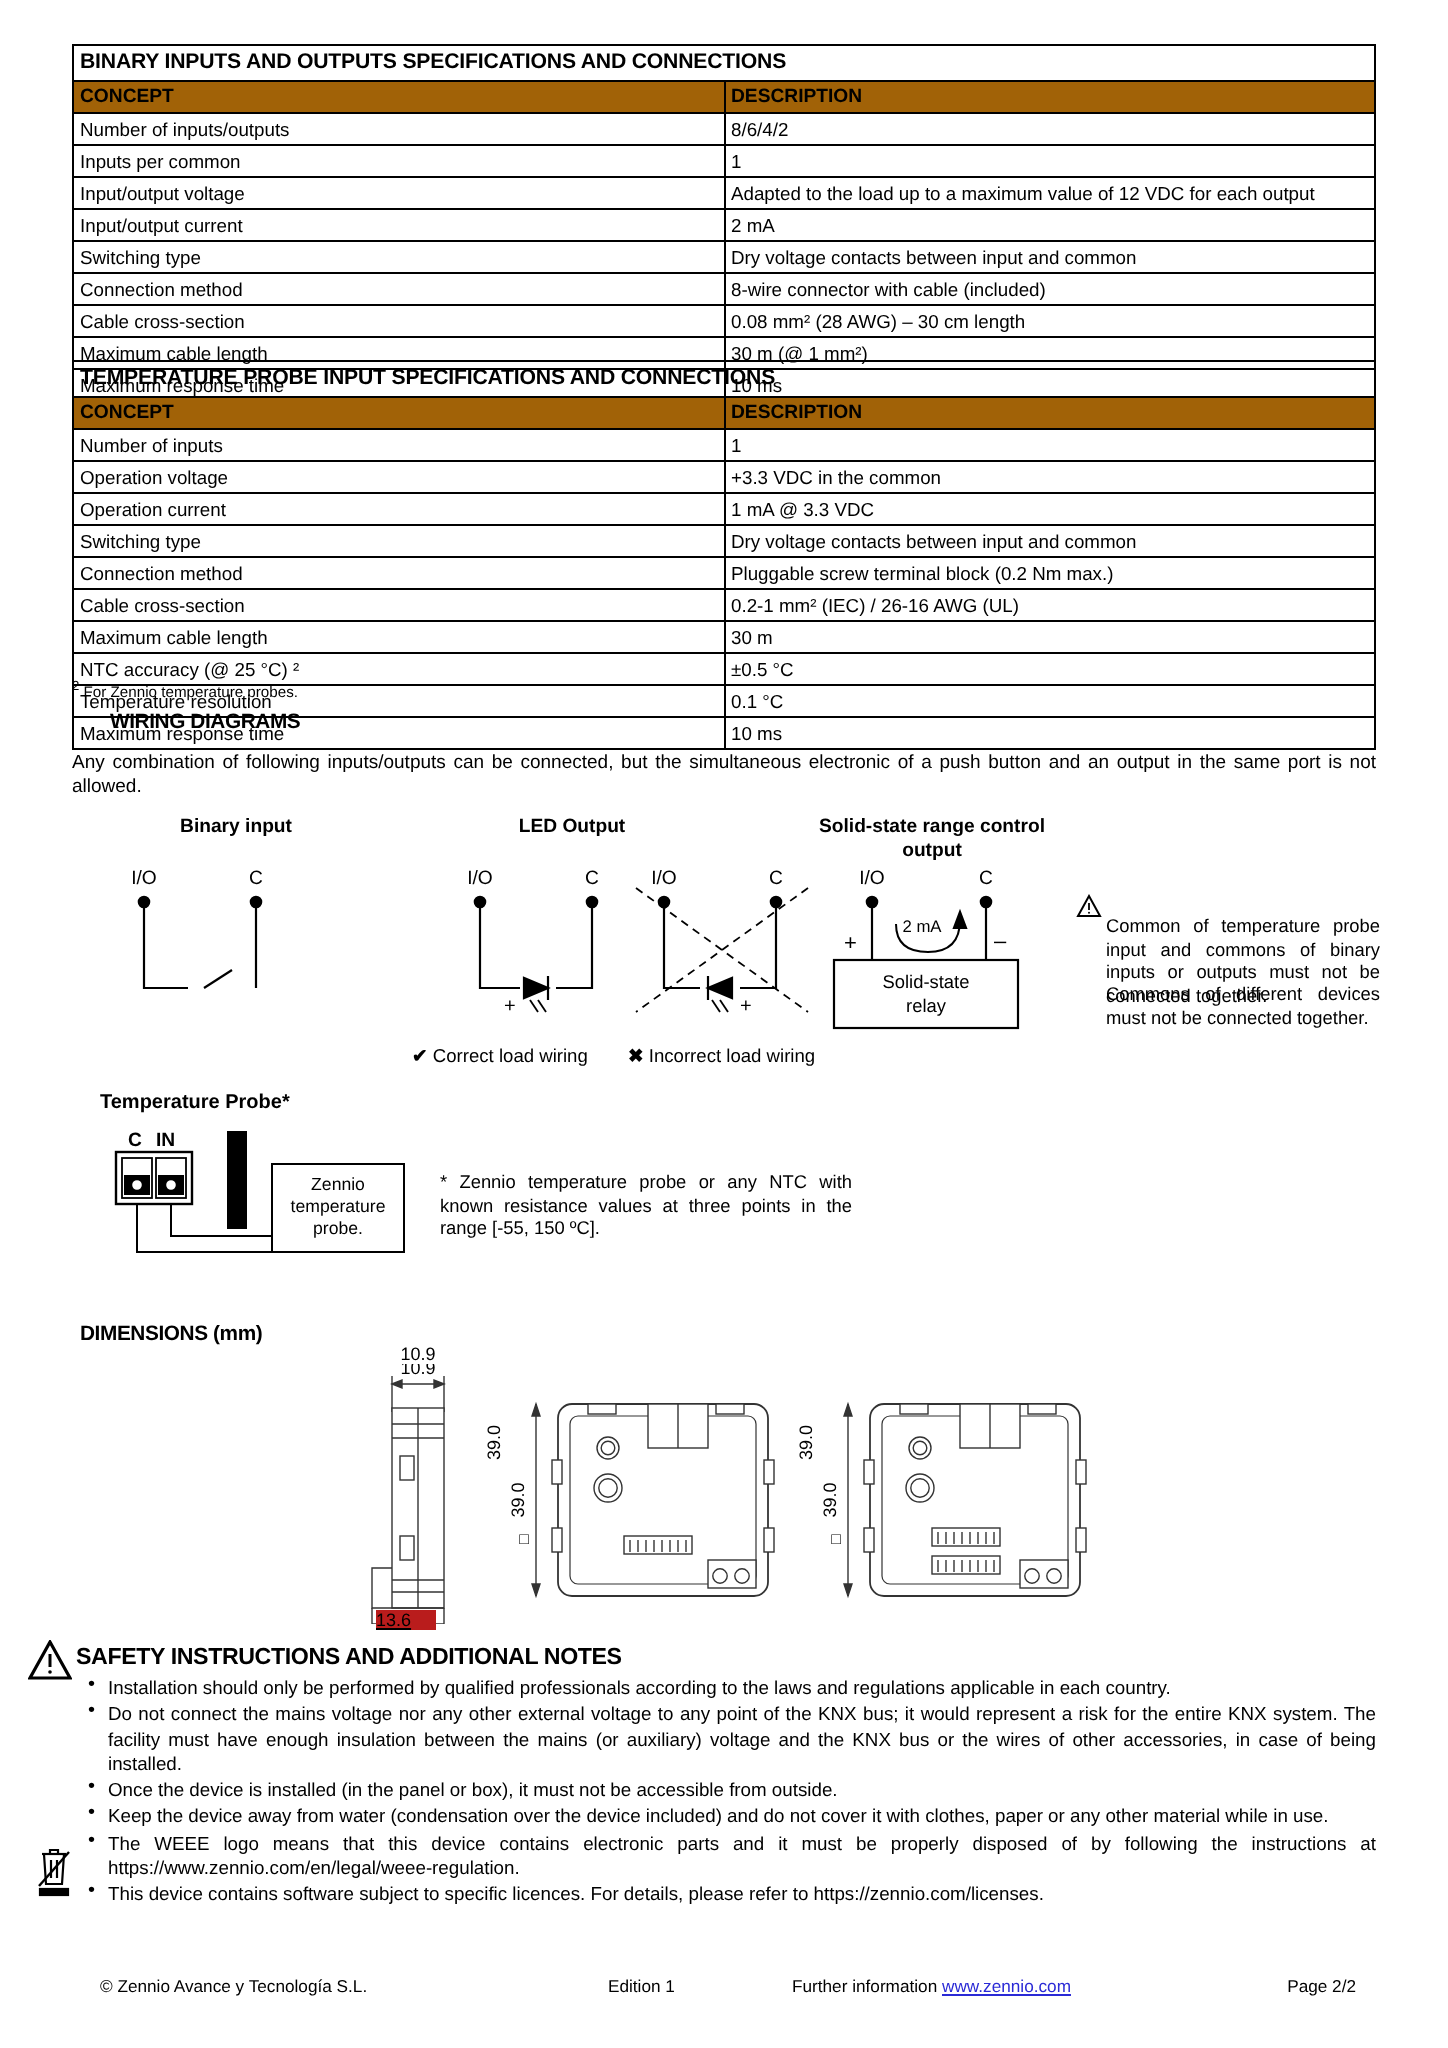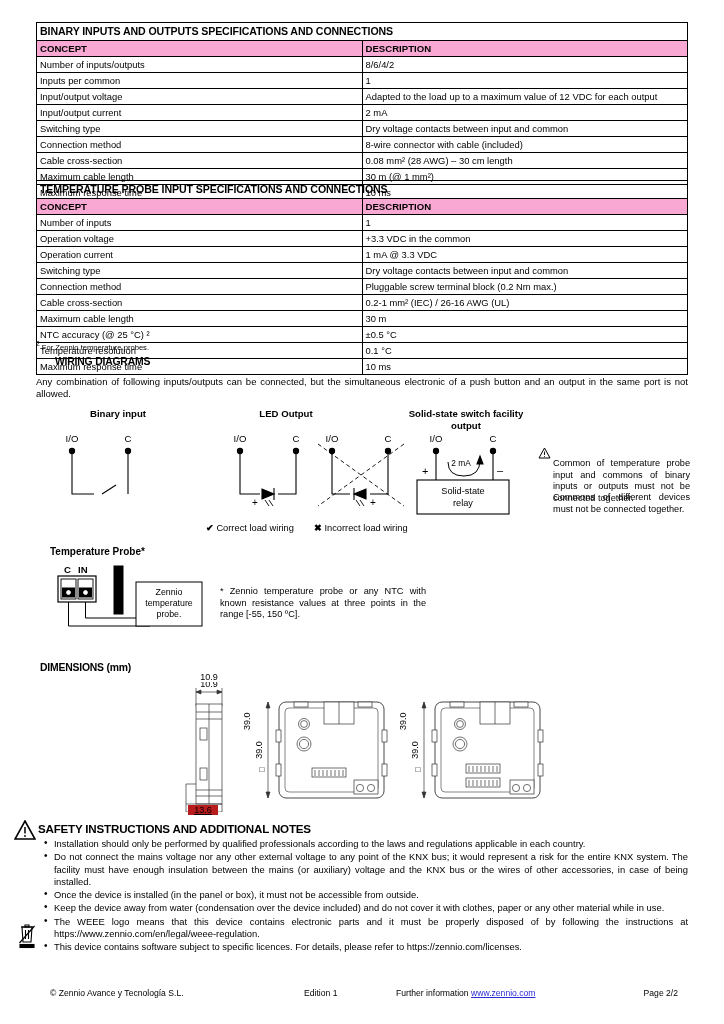--- a/index.html
+++ b/index.html
@@ -39,21 +39,21 @@
     height: 13px;
     font-weight: normal;
   }
   table.spec tr.title-row td {
     font-weight: bold;
     font-size: 10.6px;
     height: 15px;
     letter-spacing: -0.1px;
   }
   table.spec tr.head-row td {
-    background: #f9a8d4;
+    background: #a16207;
     font-weight: bold;
     font-size: 9.6px;
   }
   .col-concept { width: 278px; }
   .col-desc { width: 372px; }
 
   .tbl-wrap1 { position:absolute; left:36px; top:22px; }
   .tbl-wrap2 { position:absolute; left:36px; top:180px; }
 
   .footnote {
@@ -285,21 +285,21 @@
   </div>
 
   <div class="sec-head" id="wiring-head">WIRING DIAGRAMS</div>
   <div class="intro-par">Any combination of following inputs/outputs can be connected, but the simultaneous electronic of a push button and an output in the same port is not allowed.</div>
 
   <div class="diagram-area">
 
     <div class="dlabel" style="left:22px; top:2px; width:120px;">Binary input</div>
     <div class="dlabel" style="left:190px; top:2px; width:120px;">LED Output</div>
     <div class="dlabel" style="left:360px; top:2px; width:140px; line-height:11.5px;">
-      <span>Solid-state switch facility output</span>
+      <span>Solid-state range control output</span>
     </div>
 
     <svg width="652" height="130" viewBox="0 0 652 130" style="position:absolute; left:0; top:26px;">
       <g stroke="#000" fill="none" stroke-width="1.1">
 
         <text x="36" y="10" font-size="9.6" font-family="Liberation Sans, sans-serif" fill="#000" stroke="none" text-anchor="middle">I/O</text>
         <text x="92" y="10" font-size="9.6" font-family="Liberation Sans, sans-serif" fill="#000" stroke="none" text-anchor="middle">C</text>
         <circle cx="36" cy="19" r="2.6" fill="#000" stroke="#000"></circle>
         <circle cx="92" cy="19" r="2.6" fill="#000" stroke="#000"></circle>
         <path d="M36 20 L36 62 L58 62"></path>
@@ -516,21 +516,21 @@
         <rect x="396" y="58" width="5" height="12" fill="#fff" stroke="#333"></rect>
         <rect x="396" y="92" width="5" height="12" fill="#fff" stroke="#333"></rect>
         <rect x="502" y="58" width="5" height="12" fill="#fff" stroke="#333"></rect>
         <rect x="502" y="92" width="5" height="12" fill="#fff" stroke="#333"></rect>
         <rect x="414" y="30" width="14" height="5" fill="#fff" stroke="#333"></rect>
         <rect x="478" y="30" width="14" height="5" fill="#fff" stroke="#333"></rect>
       </g>
     </svg>
 
     <div style="position:absolute; left:160px; top:0px; width:26px; text-align:center; font-size:9px; background:#fff;">10.9</div>
-    <div style="position:absolute; left:152px; top:133px; width:30px; text-align:center; font-size:9px; background:#b91c1c;text-decoration:underline;">13.6</div>
+    <div style="position:absolute; left:152px; top:133px; width:30px; text-align:left; font-size:9px; background:#b91c1c;text-decoration:underline;">13.6</div>
     <div style="position:absolute; left:206px; top:58px; font-size:9px; transform:rotate(-90deg); transform-origin:left top; background:#fff;">39.0</div>
     <div style="position:absolute; left:362px; top:58px; font-size:9px; transform:rotate(-90deg); transform-origin:left top; background:#fff;">39.0</div>
   </div>
 
   <svg width="22" height="20" viewBox="0 0 22 20" style="position:absolute; left:14px; top:820px;">
     <polygon points="11,1 21,19 1,19" fill="none" stroke="#000" stroke-width="1.6"></polygon>
     <line x1="11" y1="7" x2="11" y2="13.5" stroke="#000" stroke-width="1.5"></line>
     <circle cx="11" cy="16" r="0.9" fill="#000"></circle>
   </svg>
   <div class="sec-head" id="safety-head">SAFETY INSTRUCTIONS AND ADDITIONAL NOTES</div>

